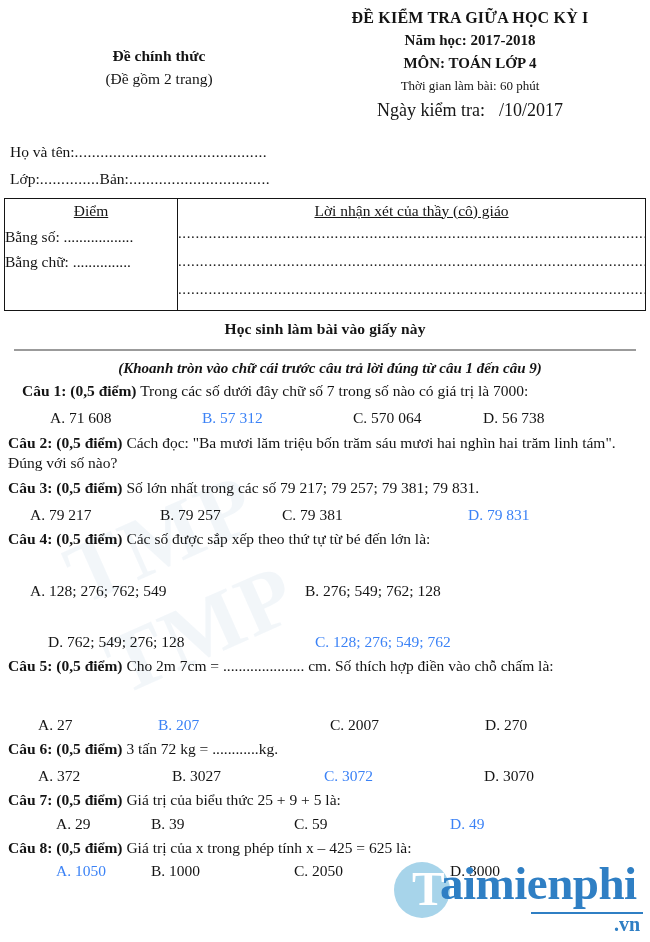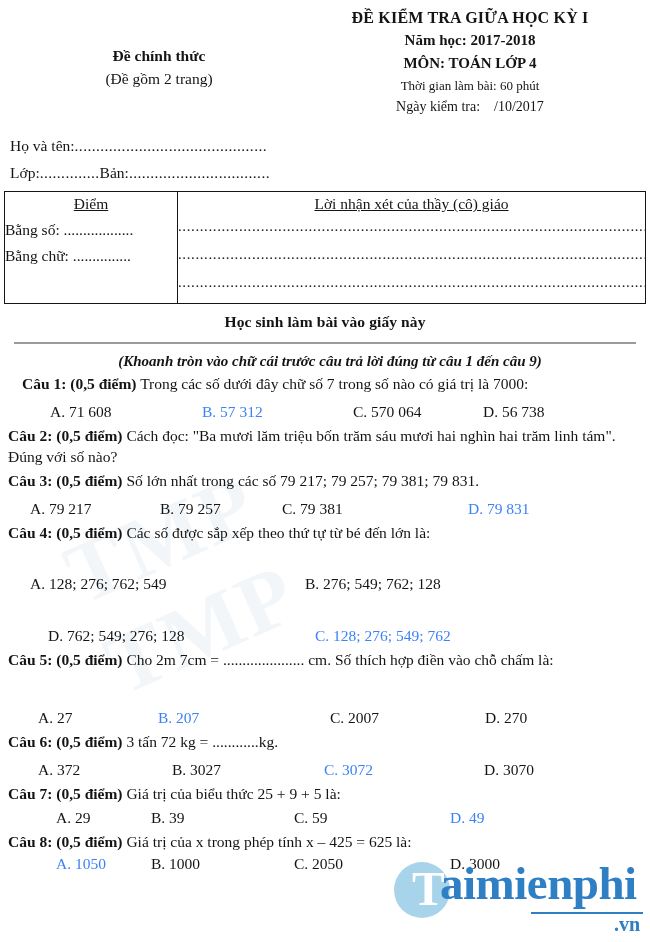--- a/index.html
+++ b/index.html
@@ -82,21 +82,21 @@
   .title-sub {
     font-weight: 700;
     font-size: 15px;
     line-height: 1.55;
   }
   .title-line {
     font-size: 13px;
     line-height: 1.6;
   }
   .date-line {
-    font-size: 14px;
+    font-size: 18px;
     line-height: 1.6;
   }
   .date-line .date-val { margin-left: 14px; }
 
   
   .ident {
     padding: 14px 7px 0 10px;
   }
   .ident-row {
     font-size: 15.5px;

